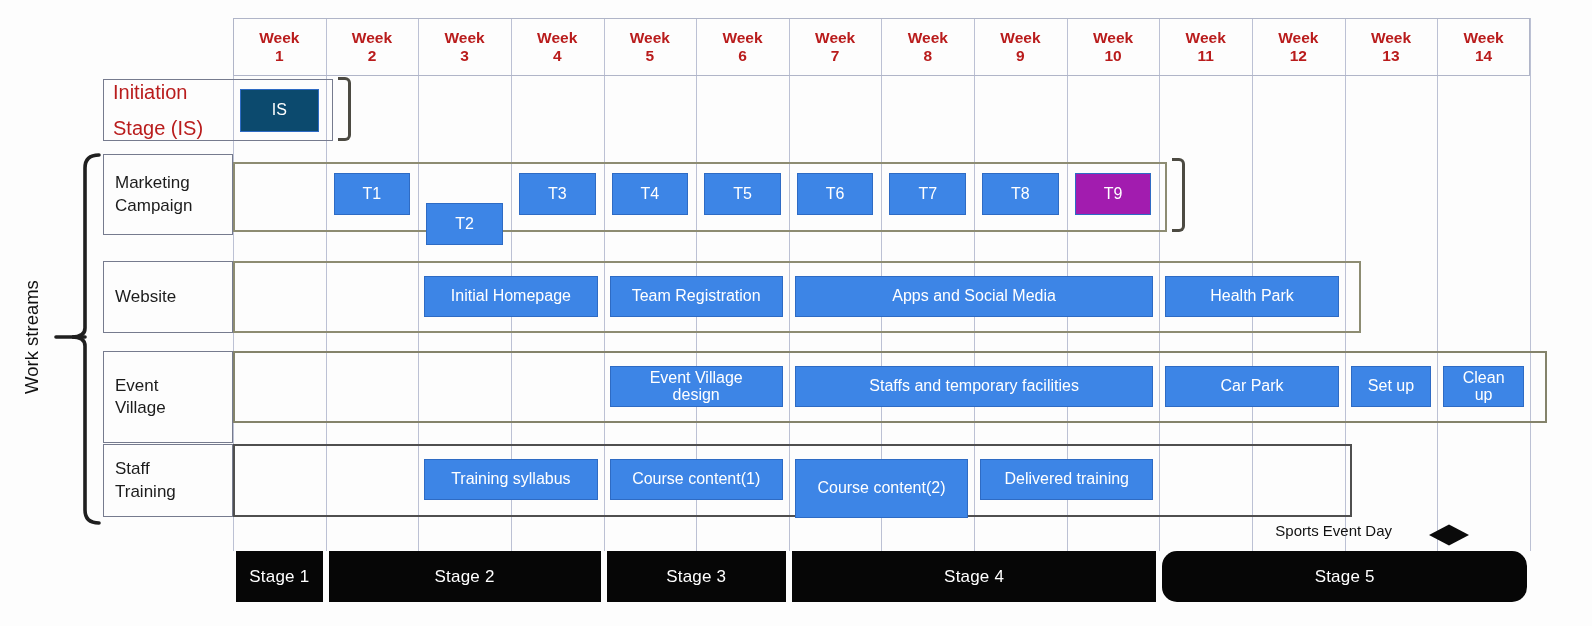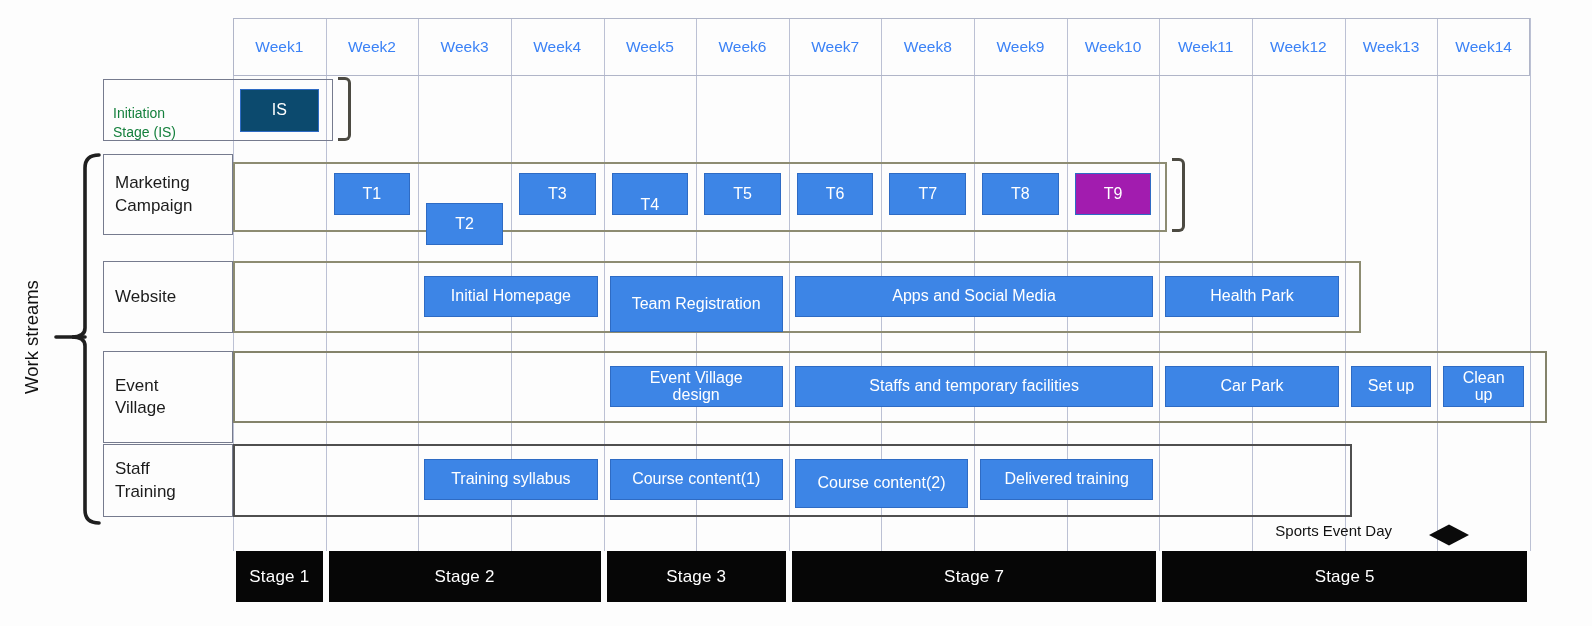--- a/index.html
+++ b/index.html
@@ -6,32 +6,32 @@
   #stage-canvas{
     position:relative;
     width:1592px;height:626px;
     background:#fdfdfd;
     font-family:"Liberation Sans","DejaVu Sans",sans-serif;
     overflow:hidden;
   }
   .grid-line{position:absolute;width:1px;background:#bcc1d4;}
   .header-outline{position:absolute;border:1px solid #b0b5c8;box-sizing:border-box;background:transparent;}
   .week-cell{
-    position:absolute;display:flex;flex-direction:row;align-items:center;justify-content:center;
-    font-size:15.5px;line-height:1.18;color:#3b82f6;box-sizing:border-box;font-weight:400;
+    position:absolute;display:flex;flex-direction:column;align-items:center;justify-content:center;
+    font-size:15.5px;line-height:1.18;color:#b91c1c;box-sizing:border-box;font-weight:700;
   }
   .row-band{position:absolute;box-sizing:border-box;background:transparent;}
   .row-label-box{
     position:absolute;box-sizing:border-box;border:1.6px solid #767b8e;background:transparent;
     display:flex;flex-direction:column;justify-content:center;padding-left:11px;
     font-size:17px;line-height:1.32;color:#1c1c1c;
   }
   .row-label-merged{
-    position:absolute;display:flex;flex-direction:column;justify-content:flex-end;
-    font-size:14px;line-height:1.32;color:#15803d;
+    position:absolute;display:flex;flex-direction:column;justify-content:space-between;
+    font-size:20px;line-height:1.32;color:#b91c1c;
   }
   .task-bar{
     position:absolute;box-sizing:border-box;
     display:flex;flex-direction:column;align-items:center;justify-content:center;
     font-size:16px;line-height:1.04;text-align:center;
   }
   .end-bracket{position:absolute;box-sizing:border-box;border:3px solid #4c4a42;border-left:none;border-radius:0 6px 6px 0;background:transparent;}
   .stage-bar{
     position:absolute;display:flex;align-items:center;justify-content:center;
     font-size:17px;letter-spacing:.2px;
@@ -147,21 +147,21 @@
       </div>
       <div class="task-bar" style="left: 333.64px; top: 173px; width: 76.64px; height: 42px; background: rgb(61, 133, 230); border: 1px solid rgb(46, 107, 196); color: rgb(255, 255, 255);">
         <div>T1</div>
       </div>
       <div class="task-bar" style="left: 426.28px; top: 173px; width: 76.64px; height: 42px; background: rgb(61, 133, 230); border: 1px solid rgb(46, 107, 196); color: rgb(255, 255, 255); margin-top: 30px;">
         <div>T2</div>
       </div>
       <div class="task-bar" style="left: 518.92px; top: 173px; width: 76.64px; height: 42px; background: rgb(61, 133, 230); border: 1px solid rgb(46, 107, 196); color: rgb(255, 255, 255);">
         <div>T3</div>
       </div>
-      <div class="task-bar" style="left: 611.56px; top: 173px; width: 76.64px; height: 42px; background: rgb(61, 133, 230); border: 1px solid rgb(46, 107, 196); color: rgb(255, 255, 255); justify-content: flex-end;">
+      <div class="task-bar" style="left: 611.56px; top: 173px; width: 76.64px; height: 42px; background: rgb(61, 133, 230); border: 1px solid rgb(46, 107, 196); color: rgb(255, 255, 255);">
         <div>T4</div>
       </div>
       <div class="task-bar" style="left: 704.2px; top: 173px; width: 76.64px; height: 42px; background: rgb(61, 133, 230); border: 1px solid rgb(46, 107, 196); color: rgb(255, 255, 255);">
         <div>T5</div>
       </div>
       <div class="task-bar" style="left: 796.84px; top: 173px; width: 76.64px; height: 42px; background: rgb(61, 133, 230); border: 1px solid rgb(46, 107, 196); color: rgb(255, 255, 255);">
         <div>T6</div>
       </div>
       <div class="task-bar" style="left: 889.48px; top: 173px; width: 76.64px; height: 42px; background: rgb(61, 133, 230); border: 1px solid rgb(46, 107, 196); color: rgb(255, 255, 255);">
         <div>T7</div>
@@ -173,21 +173,21 @@
         <div>T9</div>
       </div>
       <div class="end-bracket" style="left: 1172.4px; top: 158px; width: 13px; height: 74px; border-color: rgb(76, 74, 66);"></div>
       <div class="row-band" style="left: 233px; top: 261px; width: 1127.68px; height: 72px; border: 2px solid rgb(141, 140, 114);"></div>
       <div class="row-label-box" style="left: 103px; top: 261px; width: 130px; height: 72px;">
         <div>Website</div>
       </div>
       <div class="task-bar" style="left: 424.28px; top: 276px; width: 173.28px; height: 41px; background: rgb(61, 133, 230); border: 1px solid rgb(46, 107, 196); color: rgb(255, 255, 255);">
         <div>Initial Homepage</div>
       </div>
-      <div class="task-bar" style="left: 609.56px; top: 276px; width: 173.28px; height: 56px; background: rgb(61, 133, 230); border: 1px solid rgb(46, 107, 196); color: rgb(255, 255, 255);">
+      <div class="task-bar" style="left: 609.56px; top: 276px; width: 173.28px; height: 41px; background: rgb(61, 133, 230); border: 1px solid rgb(46, 107, 196); color: rgb(255, 255, 255);">
         <div>Team Registration</div>
       </div>
       <div class="task-bar" style="left: 794.84px; top: 276px; width: 358.56px; height: 41px; background: rgb(61, 133, 230); border: 1px solid rgb(46, 107, 196); color: rgb(255, 255, 255);">
         <div>Apps and Social Media</div>
       </div>
       <div class="task-bar" style="left: 1165.4px; top: 276px; width: 173.28px; height: 41px; background: rgb(61, 133, 230); border: 1px solid rgb(46, 107, 196); color: rgb(255, 255, 255);">
         <div>Health Park</div>
       </div>
       <div class="row-band" style="left: 233px; top: 351px; width: 1313.96px; height: 72px; border: 2px solid rgb(132, 131, 107);"></div>
       <div class="row-label-box" style="left: 103px; top: 351px; width: 130px; height: 92px;">
@@ -215,21 +215,21 @@
       <div class="row-label-box" style="left: 103px; top: 444px; width: 130px; height: 73px;">
         <div>Staff</div>
         <div>Training</div>
       </div>
       <div class="task-bar" style="left: 424.28px; top: 459px; width: 173.28px; height: 41px; background: rgb(61, 133, 230); border: 1px solid rgb(46, 107, 196); color: rgb(255, 255, 255);">
         <div>Training syllabus</div>
       </div>
       <div class="task-bar" style="left: 609.56px; top: 459px; width: 173.28px; height: 41px; background: rgb(61, 133, 230); border: 1px solid rgb(46, 107, 196); color: rgb(255, 255, 255);">
         <div>Course content(1)</div>
       </div>
-      <div class="task-bar" style="left: 794.84px; top: 459px; width: 173.28px; height: 49px; background: rgb(61, 133, 230); border: 1px solid rgb(46, 107, 196); color: rgb(255, 255, 255);">
+      <div class="task-bar" style="left: 794.84px; top: 459px; width: 173.28px; height: 59px; background: rgb(61, 133, 230); border: 1px solid rgb(46, 107, 196); color: rgb(255, 255, 255);">
         <div>Course content(2)</div>
       </div>
       <div class="task-bar" style="left: 980.12px; top: 459px; width: 173.28px; height: 41px; background: rgb(61, 133, 230); border: 1px solid rgb(46, 107, 196); color: rgb(255, 255, 255);">
         <div>Delivered training</div>
       </div>
     </div>
 
   <svg id="ws-bracket" width="1592" height="626" viewBox="0 0 1592 626">
     <path d="M99,155 Q85,155 85,168 L85,328 Q85,337 72,337 Q85,337 85,346 L85,510 Q85,523 99,523" fill="none" stroke="#1f1f1f" stroke-width="3.6" stroke-linecap="round"></path>
     <path d="M85,337 L56,337" fill="none" stroke="#1f1f1f" stroke-width="3.6" stroke-linecap="round"></path>
@@ -240,17 +240,17 @@
   <div id="milestone-label">Sports Event Day</div>
 
   <svg id="milestone-diamond" width="40" height="22" viewBox="0 0 40 22" style="left:1429px;top:524px;">
     <polygon points="0,11 20,0.5 40,11 20,21.5" fill="#0a0a0a"></polygon>
   </svg>
 
   <div id="stages-layer">
       <div class="stage-bar" style="left: 236px; top: 551px; width: 86.64px; height: 51px; background: rgb(6, 6, 6); color: rgb(255, 255, 255);">Stage 1</div>
       <div class="stage-bar" style="left: 328.64px; top: 551px; width: 271.92px; height: 51px; background: rgb(6, 6, 6); color: rgb(255, 255, 255);">Stage 2</div>
       <div class="stage-bar" style="left: 606.56px; top: 551px; width: 179.28px; height: 51px; background: rgb(6, 6, 6); color: rgb(255, 255, 255);">Stage 3</div>
-      <div class="stage-bar" style="left: 791.84px; top: 551px; width: 364.56px; height: 51px; background: rgb(6, 6, 6); color: rgb(255, 255, 255);">Stage 7</div>
-      <div class="stage-bar" style="left: 1162.4px; top: 551px; width: 364.56px; height: 51px; background: rgb(6, 6, 6); color: rgb(255, 255, 255);">Stage 5</div>
+      <div class="stage-bar" style="left: 791.84px; top: 551px; width: 364.56px; height: 51px; background: rgb(6, 6, 6); color: rgb(255, 255, 255);">Stage 4</div>
+      <div class="stage-bar" style="left: 1162.4px; top: 551px; width: 364.56px; height: 51px; background: rgb(6, 6, 6); color: rgb(255, 255, 255); border-radius: 15px;">Stage 5</div>
     </div>
 
 </div>
 
 </body></html>

